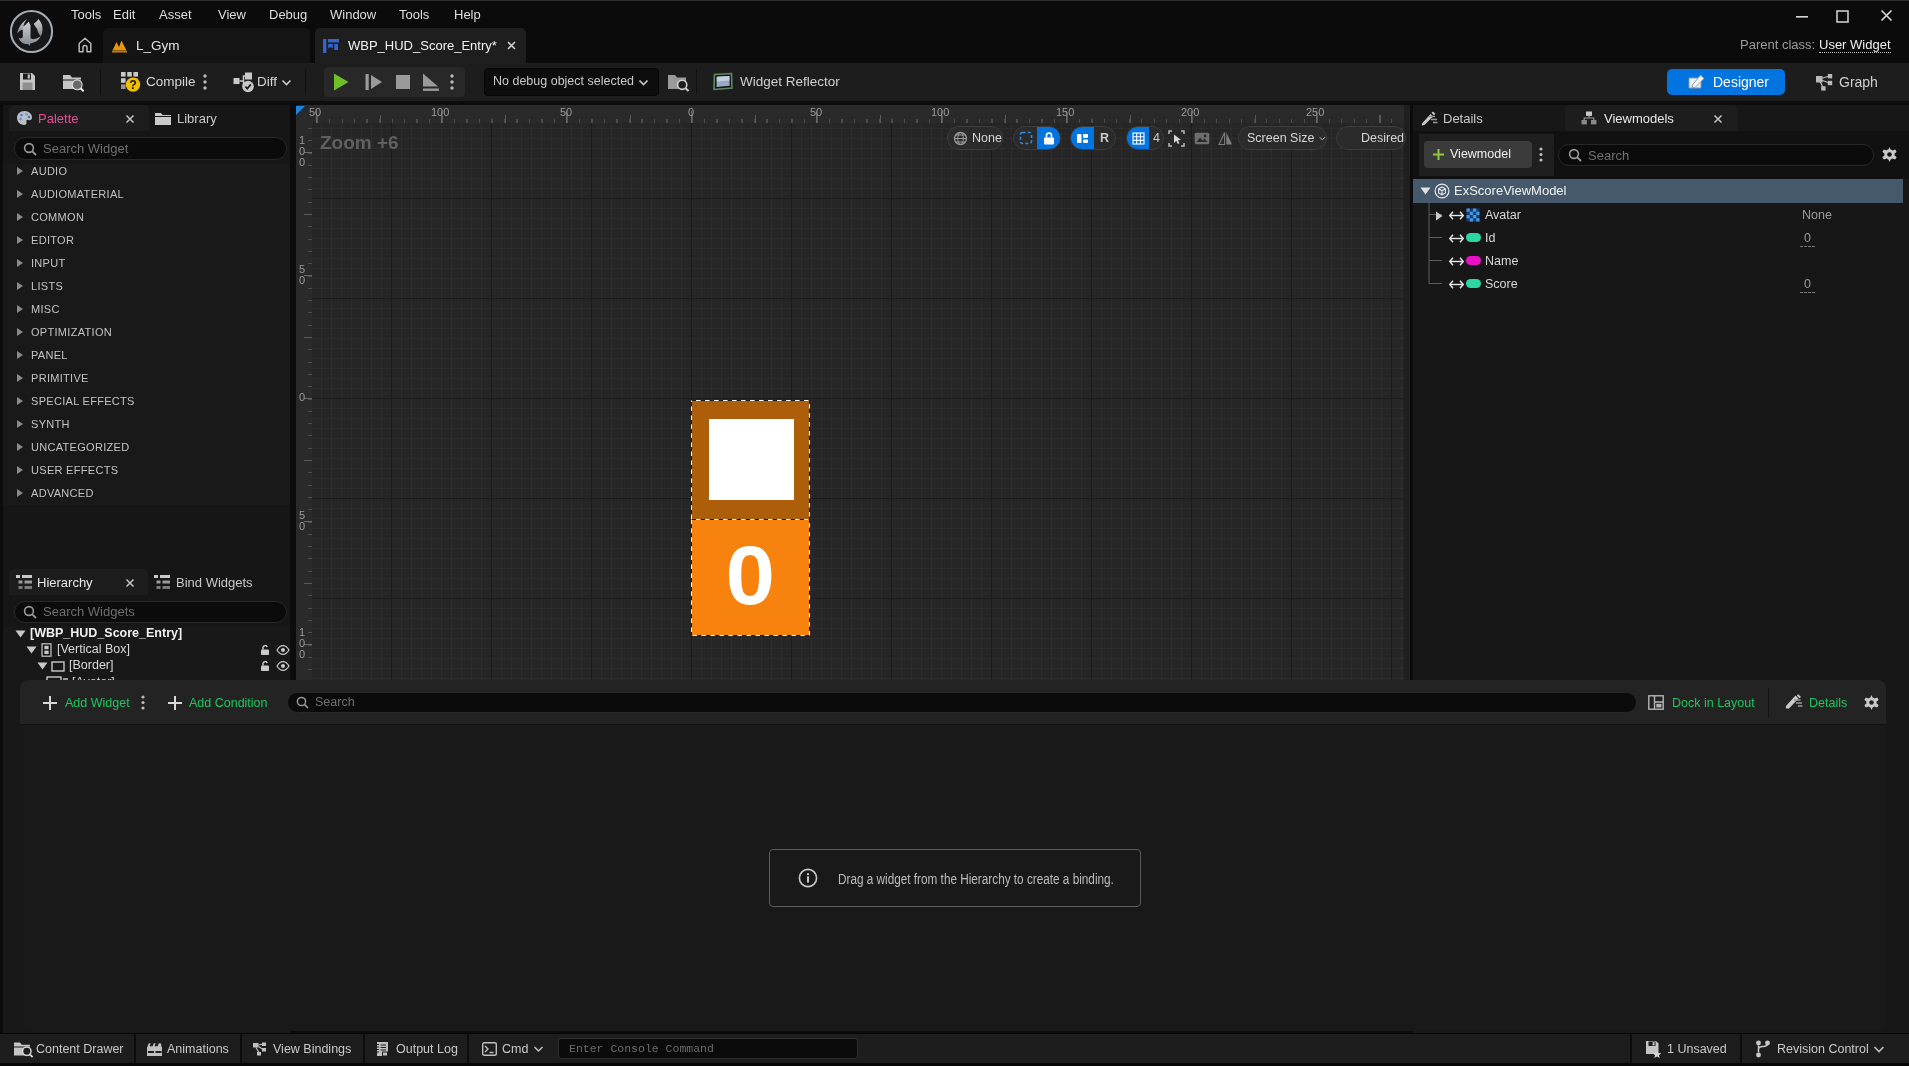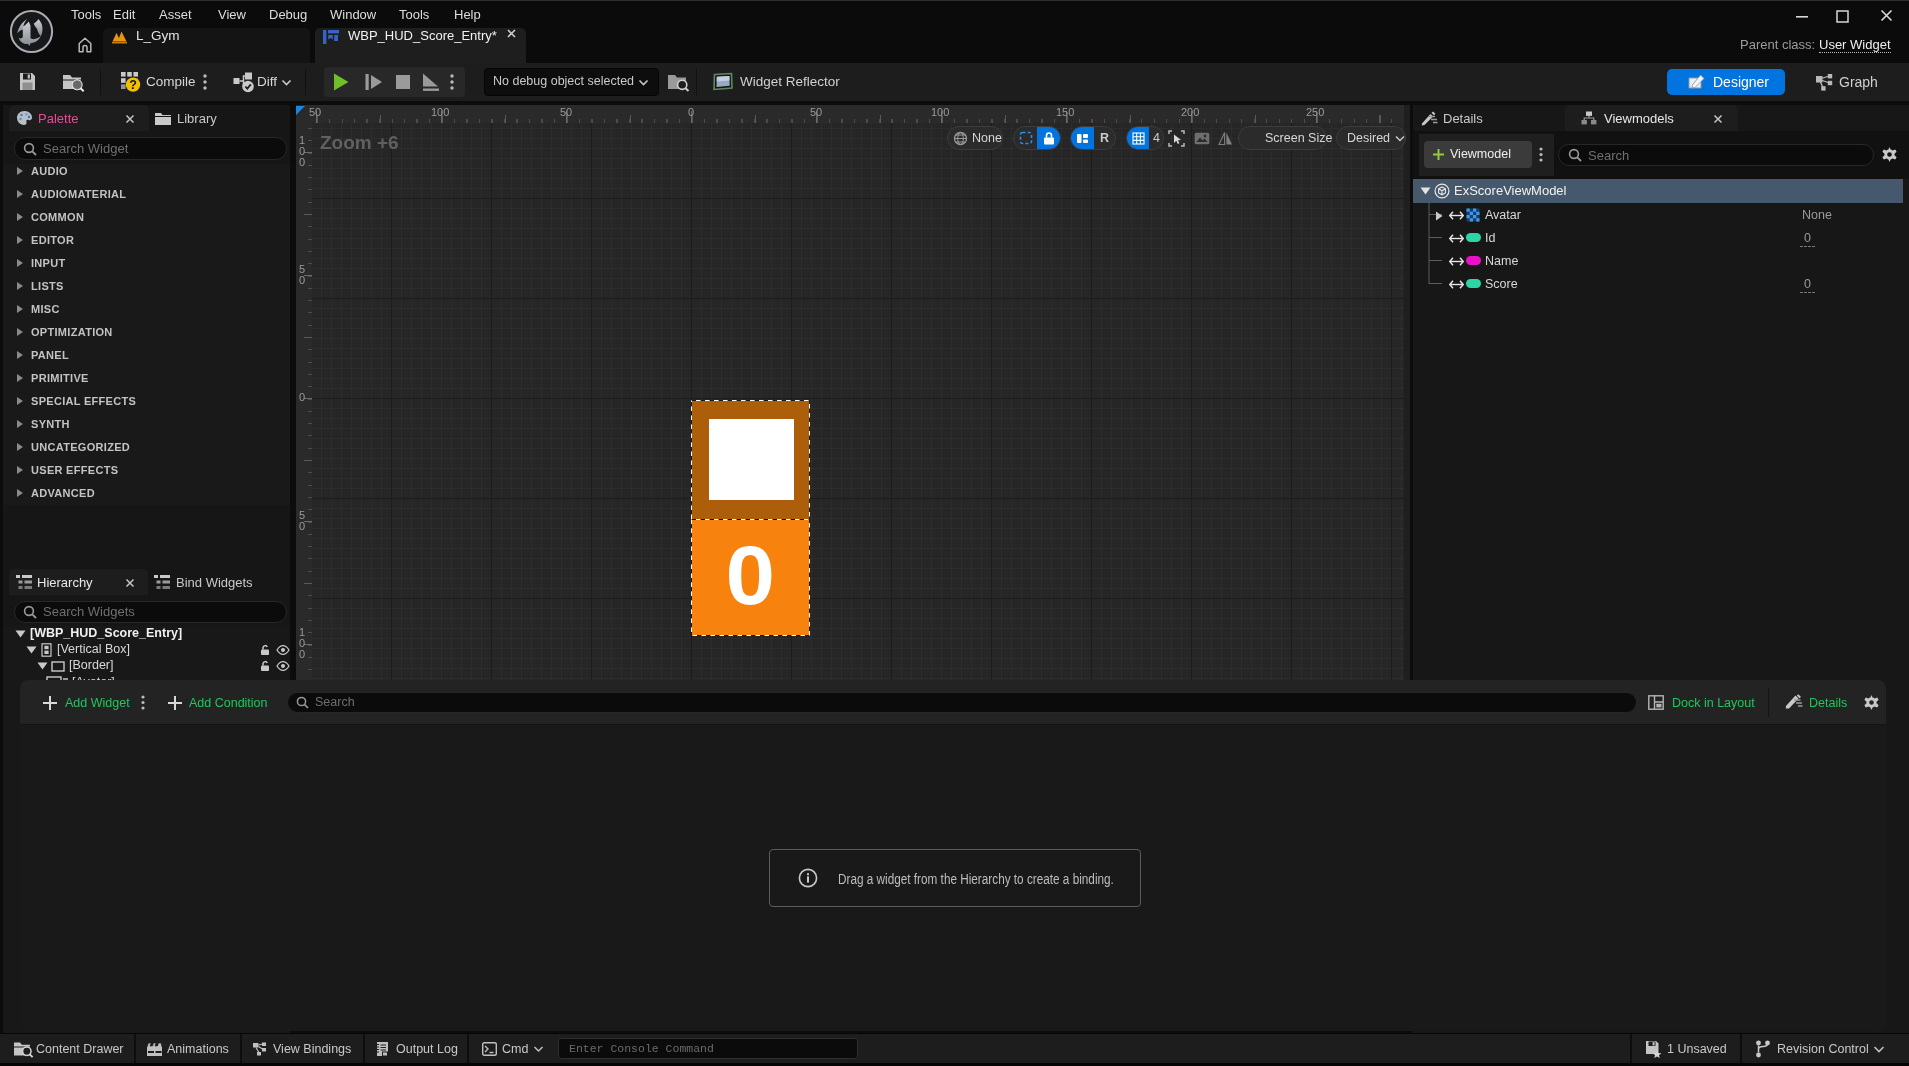--- a/index.html
+++ b/index.html
@@ -4,34 +4,34 @@
 html,body{width:1909px;height:1066px;overflow:hidden;background:#0a0a0a;font-family:"Liberation Sans",sans-serif;-webkit-font-smoothing:antialiased}
 #root{position:absolute;left:0;top:0;width:1909px;height:1066px;background:#0c0c0c;border-top:1px solid #303030}
 .abs{position:absolute}
 .txt{color:#cfcfcf;font-size:13px;white-space:nowrap}
 svg{display:block}
 
 #menubar{left:0;top:0;width:1909px;height:26px;background:#0b0b0b}
 .menuitem{position:absolute;top:0;height:26px;line-height:27px;color:#dedede;font-size:13px}
 
 #tabstrip{left:0;top:26px;width:1909px;height:36px;background:#0b0b0b}
-.dtab{position:absolute;top:1px;height:35px;border-radius:5px 5px 0 0;display:flex;}
+.dtab{position:absolute;top:1px;height:35px;border-radius:5px 5px 0 0;display:flex;align-items:center}
 
 #toolbar{left:0;top:62px;width:1909px;height:38px;background:#1d1d1d}
 .vsep{position:absolute;top:6px;height:26px;width:1px;background:#111}
 
 #leftpanel{left:3px;top:104px;width:287px;height:456px;background:#161616}
 #hierpanel{left:3px;top:560px;width:287px;height:472px;background:#161616}
 #canvas{left:296px;top:104px;width:1114px;height:576px;background:#262626;overflow:hidden}
 #rightpanel{left:1413px;top:104px;width:496px;height:928px;background:#171717}
 #bindpanel{left:20px;top:679px;width:1866px;height:351px;background:#191919;border-radius:8px;overflow:hidden;z-index:20}
 #statusbar{left:0;top:1032px;width:1909px;height:30px;background:#1d1d1d;border-top:1px solid #070707;z-index:30}
 #botstrip{left:0;top:1062px;width:1909px;height:4px;background:#050505;z-index:30}
 .searchpill{position:absolute;background:#0b0b0b;border:1px solid #272727;border-radius:11px;display:flex;align-items:center;color:#6f6f6f}
-.cat{position:absolute;left:0;width:100%;height:23px;color:#c3c3c3;font-size:11px;font-weight:bold;letter-spacing:.3px;line-height:23px}
+.cat{position:absolute;left:0;width:100%;height:23px;color:#c3c3c3;font-size:11px;font-weight:normal;letter-spacing:.3px;line-height:23px}
 .cat .tri{position:absolute;left:14px;top:7px;width:0;height:0;border-left:6px solid #8a8a8a;border-top:4.5px solid transparent;border-bottom:4.5px solid transparent}
 .cat .lab{position:absolute;left:28px}
 
 #hruler{position:absolute;left:0;top:0;width:1114px;height:18px;background-color:#2a2a2a;
  background-image:repeating-linear-gradient(90deg,#585858 0 1px,transparent 1px 62.5px),repeating-linear-gradient(90deg,#4c4c4c 0 1px,transparent 1px 12.5px);
  background-size:100% 8px,100% 4px;background-position:left 20.5px bottom,left 8px bottom;background-repeat:no-repeat}
 #vruler{position:absolute;left:0;top:18px;width:16px;height:558px;background-color:#2a2a2a;
  background-image:repeating-linear-gradient(180deg,#585858 0 1px,transparent 1px 61.5px),repeating-linear-gradient(180deg,#4c4c4c 0 1px,transparent 1px 12.3px);
  background-size:8px 100%,4px 100%;background-position:right top 29px,right top 4.7px;background-repeat:no-repeat}
 .rlab{position:absolute;color:#9a9a9a;font-size:11px;z-index:2}
@@ -503,28 +503,28 @@
   <svg class="abs" style="left:898px;top:27px" width="16" height="13" viewBox="0 0 16 13">
         <rect x="0.7" y="0.7" width="14.6" height="11.6" rx="1.5" fill="#6e6e6e"></rect>
         <path d="M2.5 10 L6 5.5 L8.5 8.5 L10.5 6.5 L13.5 10 Z" fill="#2c2c2c"></path>
         <circle cx="11" cy="4" r="1.4" fill="#2c2c2c"></circle>
       </svg>
   <svg class="abs" style="left:922px;top:26px" width="15" height="15" viewBox="0 0 15 15">
         <path d="M6.6 1.5 L6.6 13.5 L1 13.5 Z" fill="none" stroke="#7e7e7e" stroke-width="1.1"></path>
         <path d="M8.4 1.5 L8.4 13.5 L14 13.5 Z" fill="#7e7e7e"></path>
       </svg>
   <div class="cpill" style="left:942px;width:89px">
-        <span style="margin-left:26px">Screen Size</span>
+        <span style="margin-left:8px">Screen Size</span>
     <svg style="margin-left:5px" width="10" height="7" viewBox="0 0 10 7">
           <path d="M1 1.5 L5 5.5 L9 1.5" fill="none" stroke="#c9c9c9" stroke-width="1.5"></path>
         </svg>
       </div>
   <div class="abs" style="left:1108px;top:0;width:6px;height:576px;background:#1f1f1f"></div>
   <div class="cpill" style="left:1040px;width:70px">
-        <span style="margin-left:10px">Desired</span>
+        <span style="margin-left:24px">Desired</span>
     <svg style="margin-left:5px" width="10" height="7" viewBox="0 0 10 7">
           <path d="M1 1.5 L5 5.5 L9 1.5" fill="none" stroke="#c9c9c9" stroke-width="1.5"></path>
         </svg>
       </div>
 </div>
 <div class="abs" id="rightpanel">
 
   <svg class="abs" style="left:8px;top:6px" width="17" height="15" viewBox="0 0 17 15">
         <path d="M1 12.5 L9.5 3 L12 5.5 L3.5 14 L0.8 14.4 Z" fill="#c9c9c9"></path>
         <path d="M10.5 1.8 L12 0.4 L14.4 2.8 L13 4.2 Z" fill="#c9c9c9"></path>

